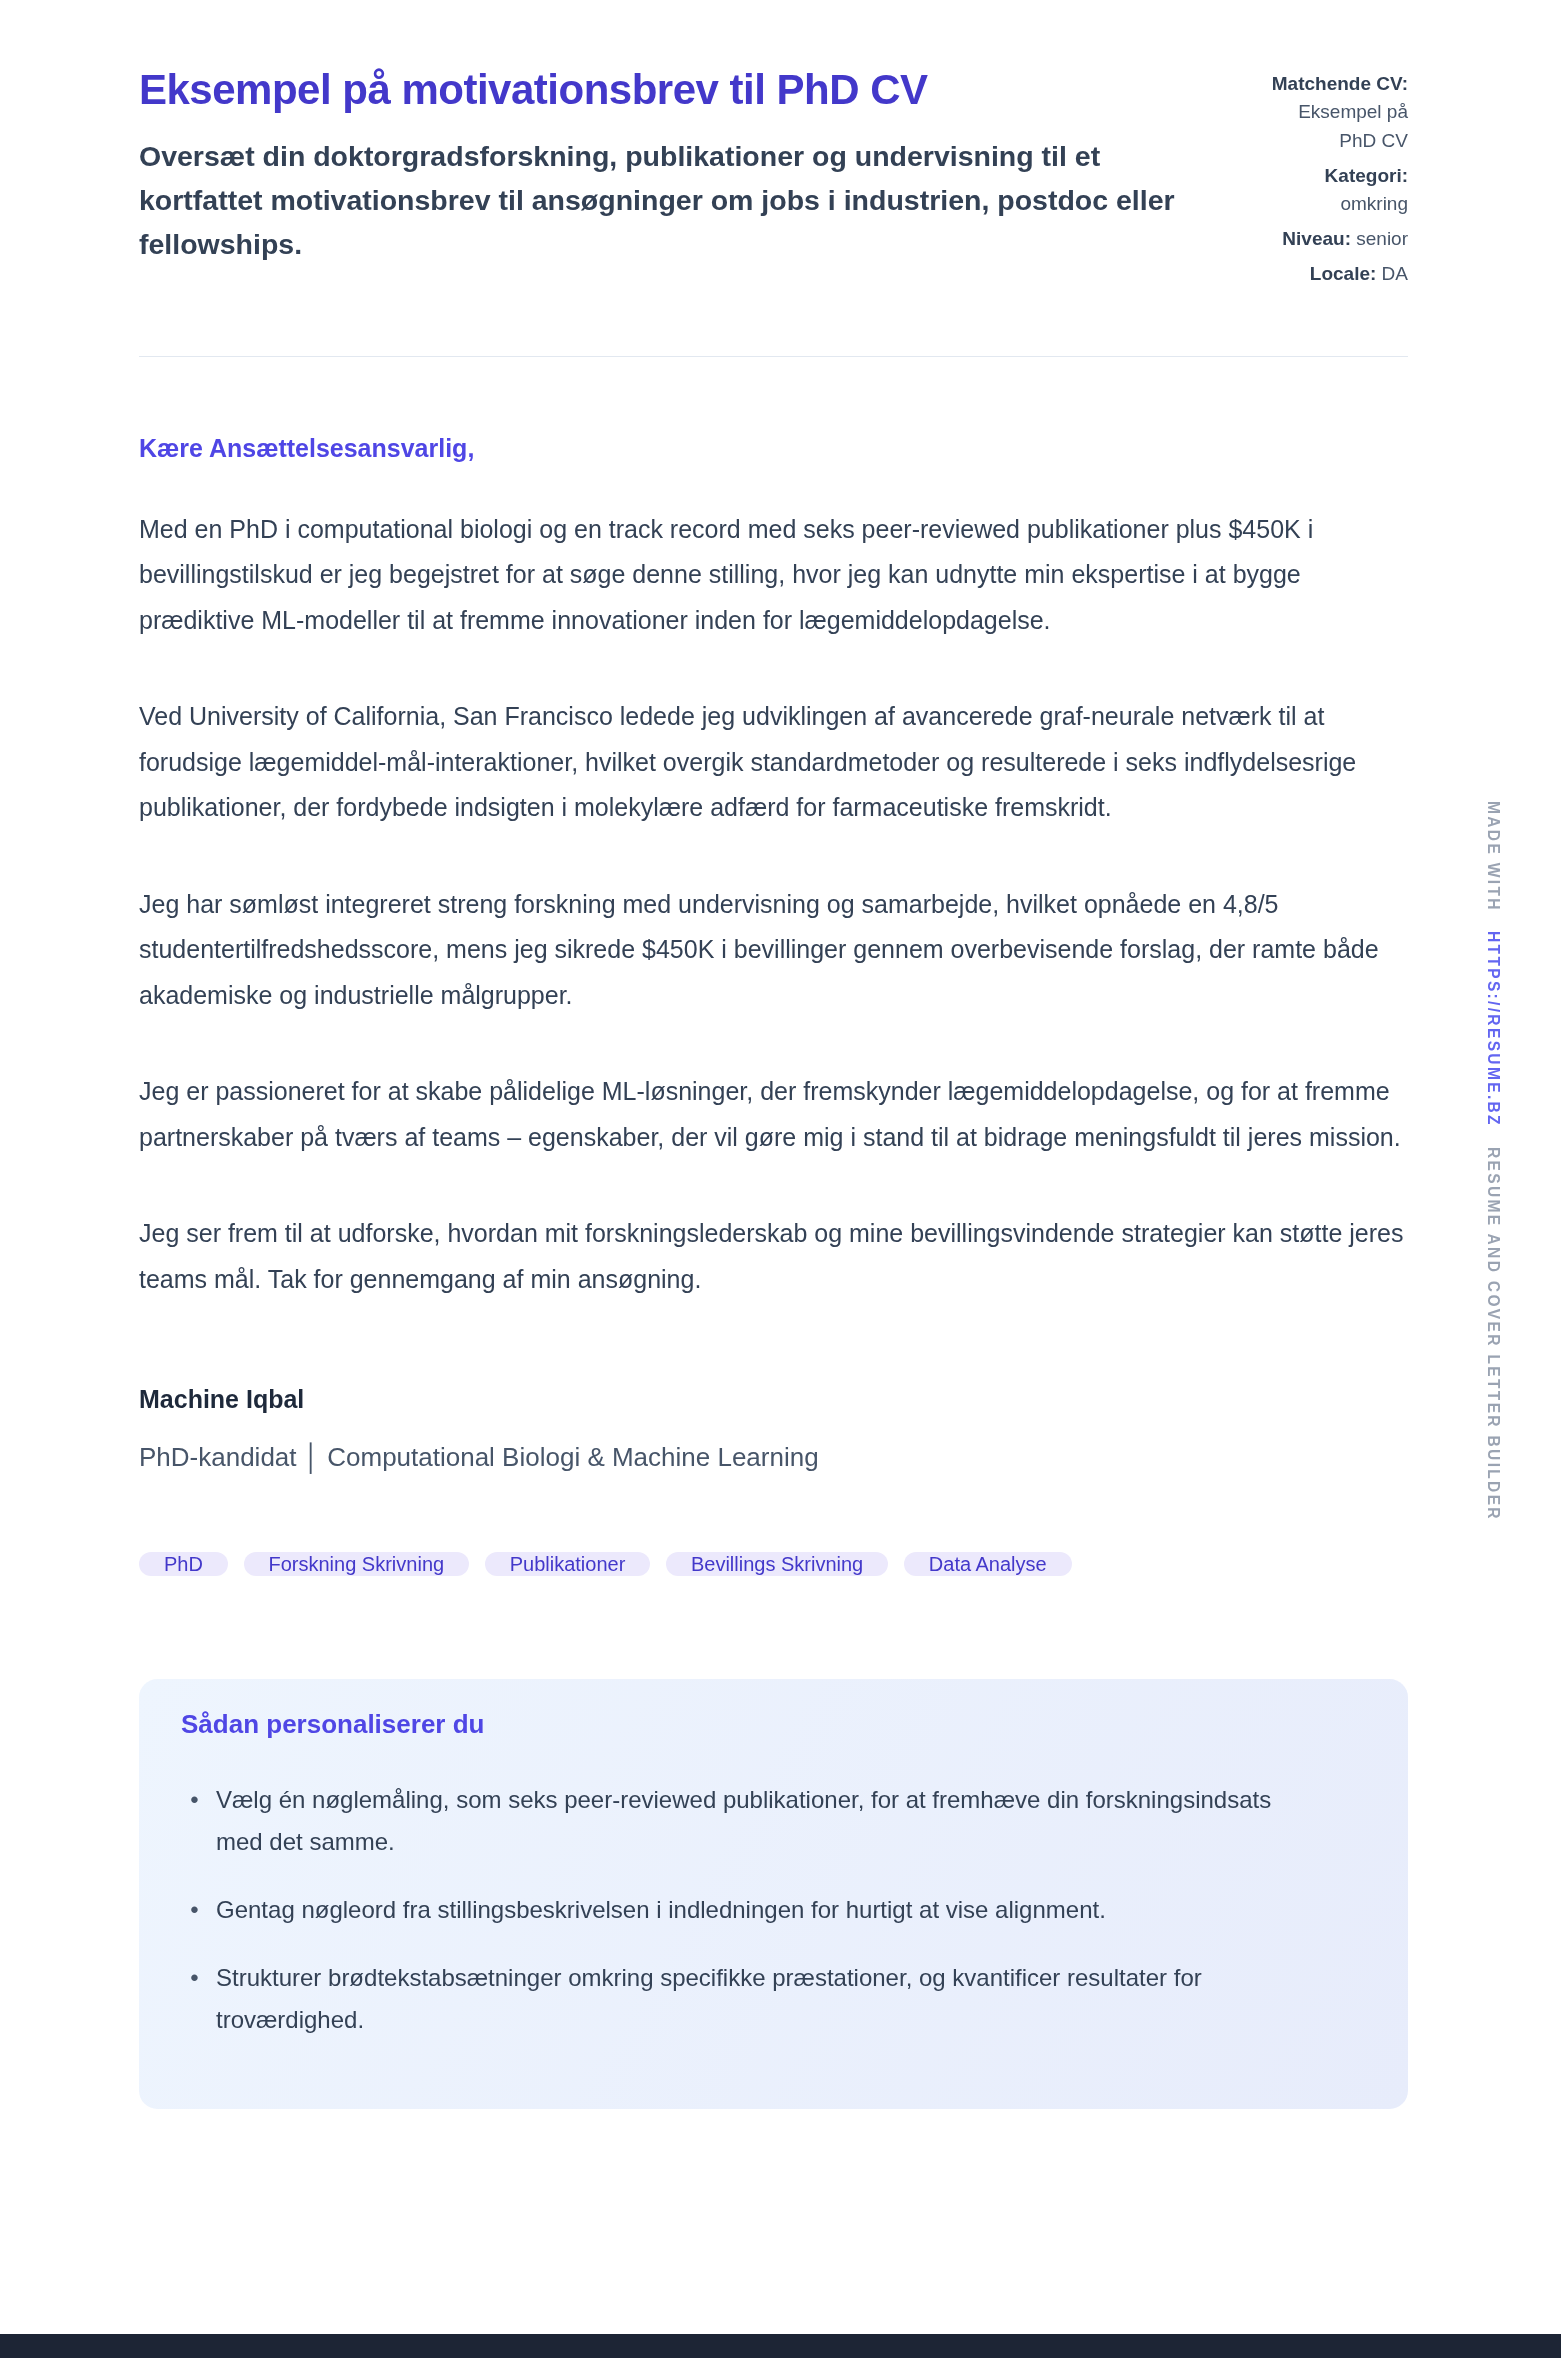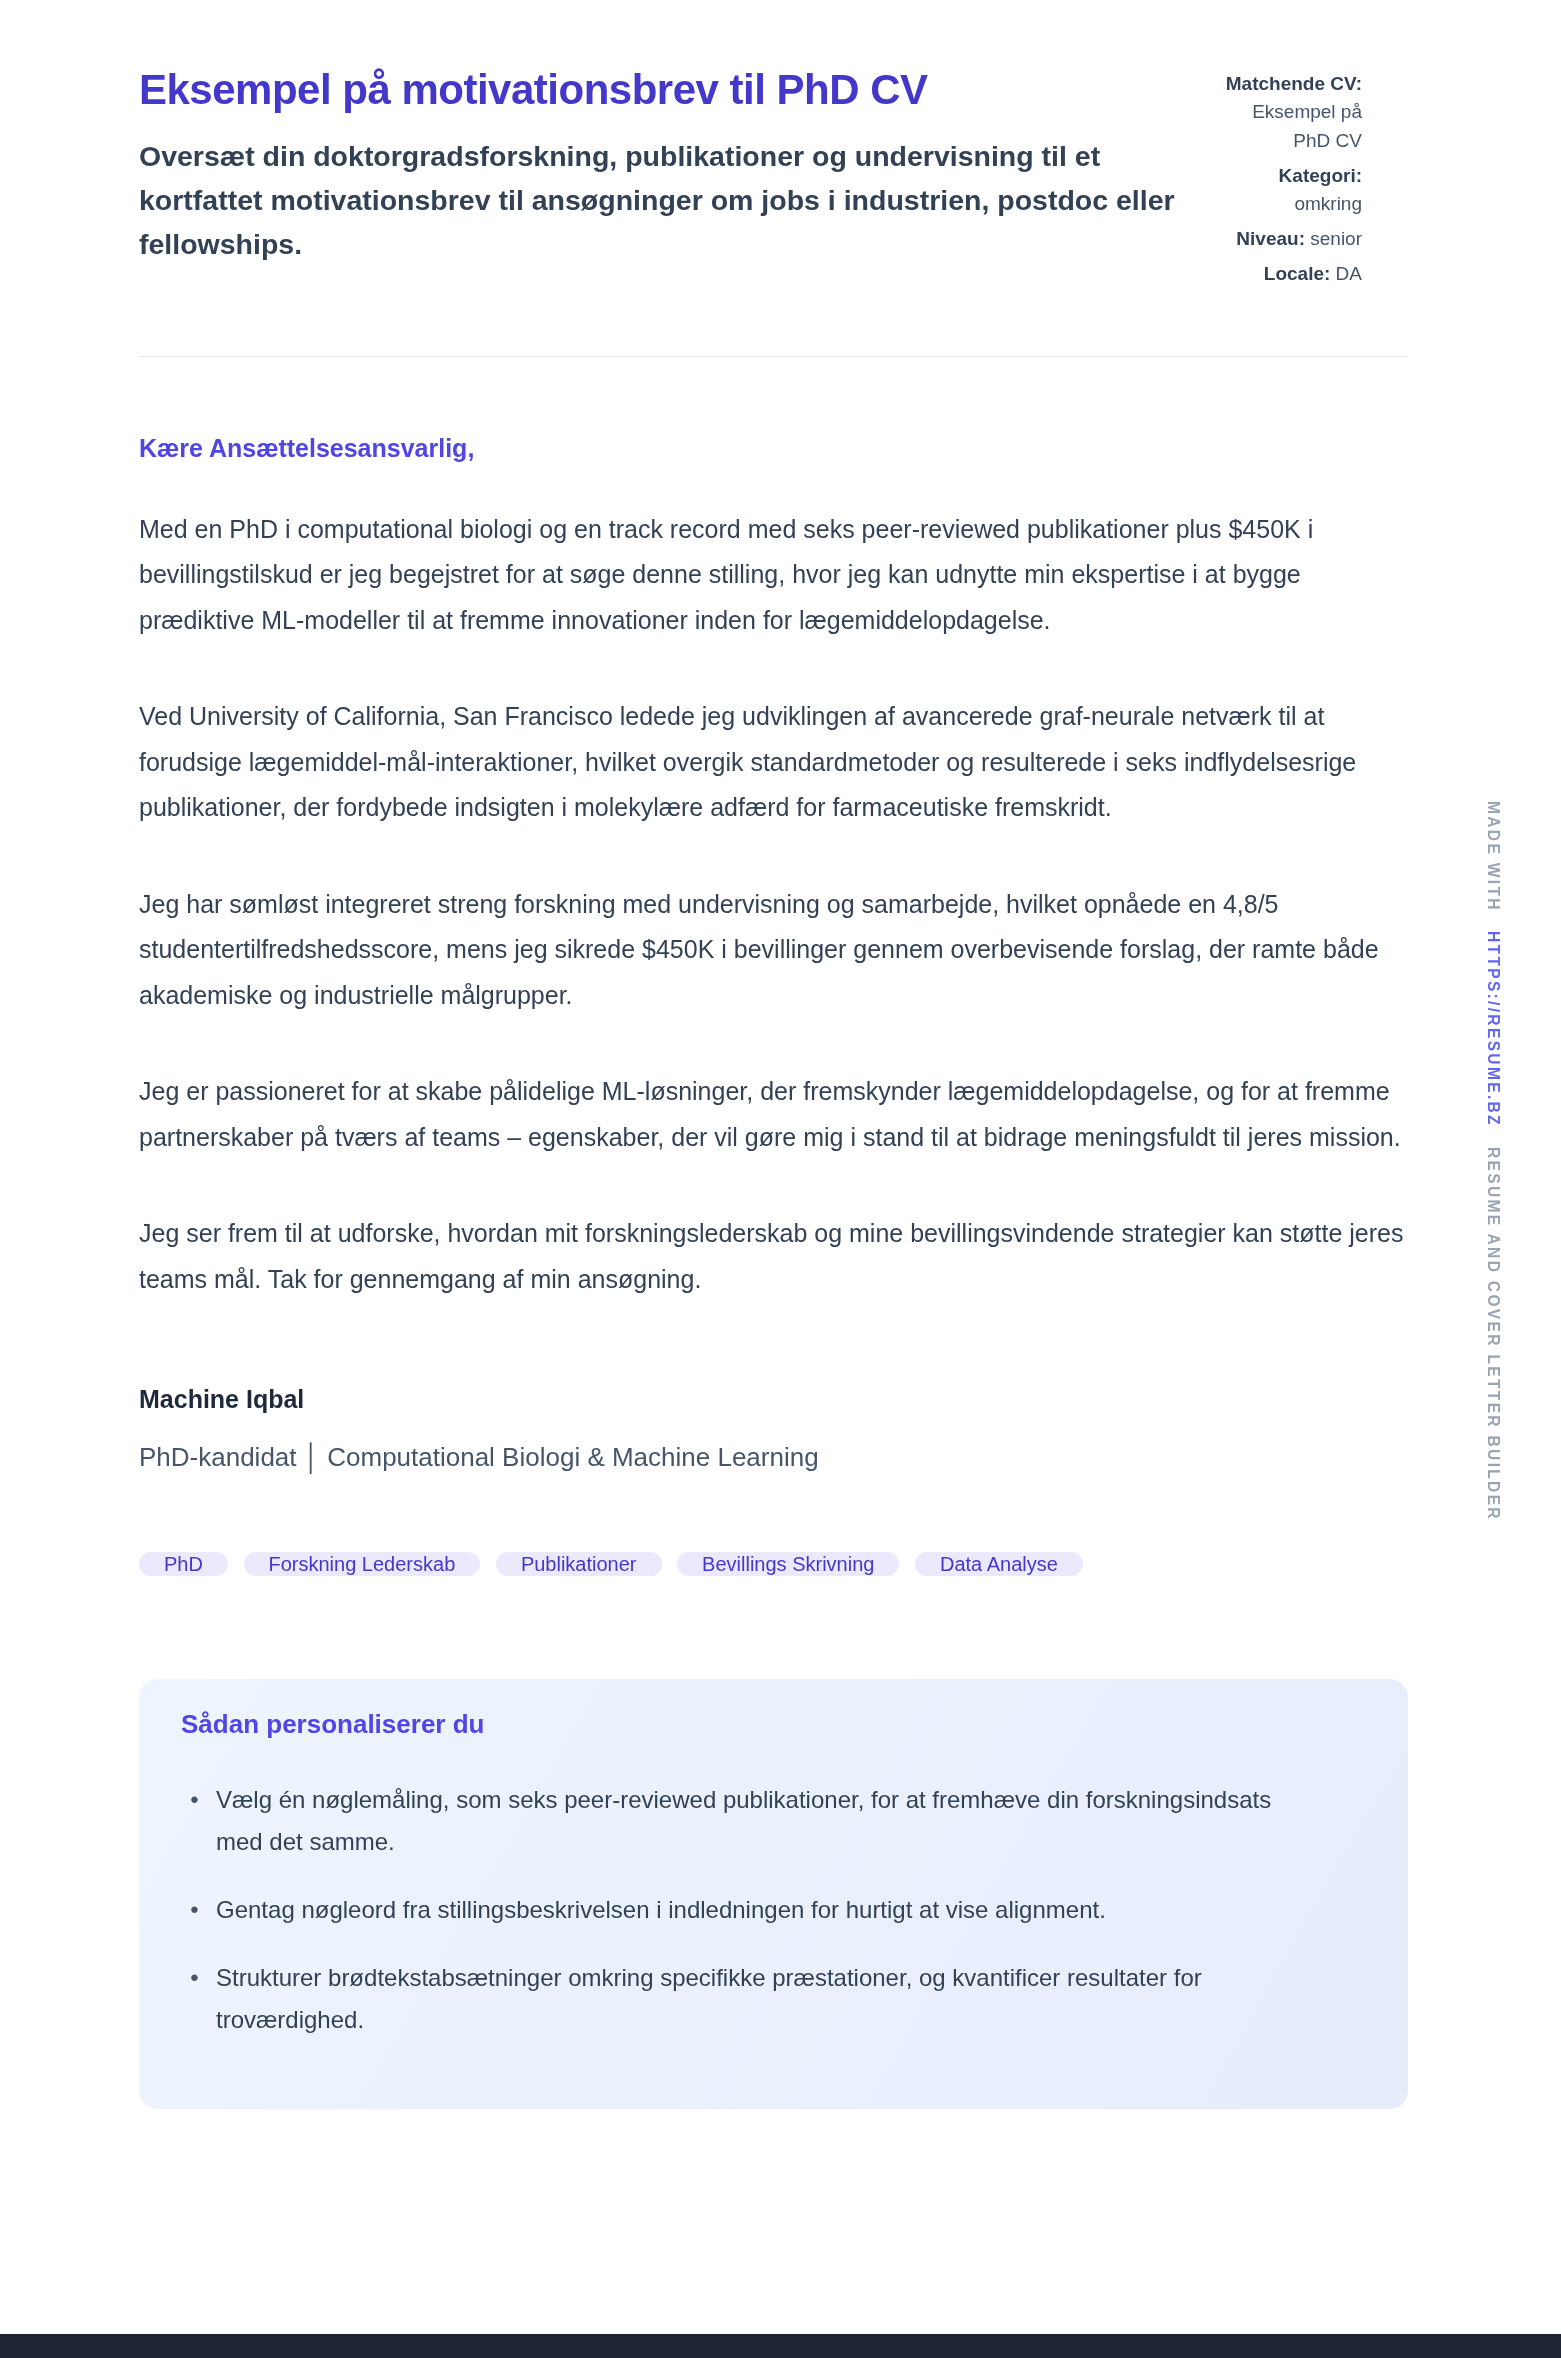--- a/index.html
+++ b/index.html
@@ -10,21 +10,21 @@
     height: 2358px;
     position: relative;
     overflow: hidden;
     color: #334155;
   }
   .container {
     width: 1269px;
     margin-left: 139px;
     padding-top: 66px;
   }
-  .header { display: flex; justify-content: flex-start; align-items: flex-start; }
+  .header { display: flex; justify-content: space-between; align-items: flex-start; }
   .header-left { width: 1074px; }
   .title {
     font-size: 42px;
     font-weight: 700;
     color: #4338ca;
     letter-spacing: -0.5px;
     margin-bottom: 20px;
   }
   .subtitle {
     font-size: 28.5px;
@@ -178,21 +178,21 @@
     <p class="para">Ved University of California, San Francisco ledede jeg udviklingen af avancerede graf-neurale netværk til at forudsige lægemiddel-mål-interaktioner, hvilket overgik standardmetoder og resulterede i seks indflydelsesrige publikationer, der fordybede indsigten i molekylære adfærd for farmaceutiske fremskridt.</p>
     <p class="para">Jeg har sømløst integreret streng forskning med undervisning og samarbejde, hvilket opnåede en 4,8/5 studentertilfredshedsscore, mens jeg sikrede $450K i bevillinger gennem overbevisende forslag, der ramte både akademiske og industrielle målgrupper.</p>
     <p class="para">Jeg er passioneret for at skabe pålidelige ML-løsninger, der fremskynder lægemiddelopdagelse, og for at fremme partnerskaber på tværs af teams – egenskaber, der vil gøre mig i stand til at bidrage meningsfuldt til jeres mission.</p>
     <p class="para">Jeg ser frem til at udforske, hvordan mit forskningslederskab og mine bevillingsvindende strategier kan støtte jeres teams mål. Tak for gennemgang af min ansøgning.</p>
     <p class="sig-name">Machine Iqbal</p>
     <p class="sig-title">PhD-kandidat │ Computational Biologi &amp; Machine Learning</p>
   </section>
 
   <div class="tags">
     <span class="tag">PhD</span>
-    <span class="tag">Forskning Lederskab</span>
+    <span class="tag">Forskning Skrivning</span>
     <span class="tag">Publikationer</span>
     <span class="tag">Bevillings Skrivning</span>
     <span class="tag">Data Analyse</span>
   </div>
 
   <section class="tips">
     <h2 class="tips-title">Sådan personaliserer du</h2>
     <ul>
       <li>Vælg én nøglemåling, som seks peer-reviewed publikationer, for at fremhæve din forskningsindsats med det samme.</li>
       <li>Gentag nøgleord fra stillingsbeskrivelsen i indledningen for hurtigt at vise alignment.</li>

